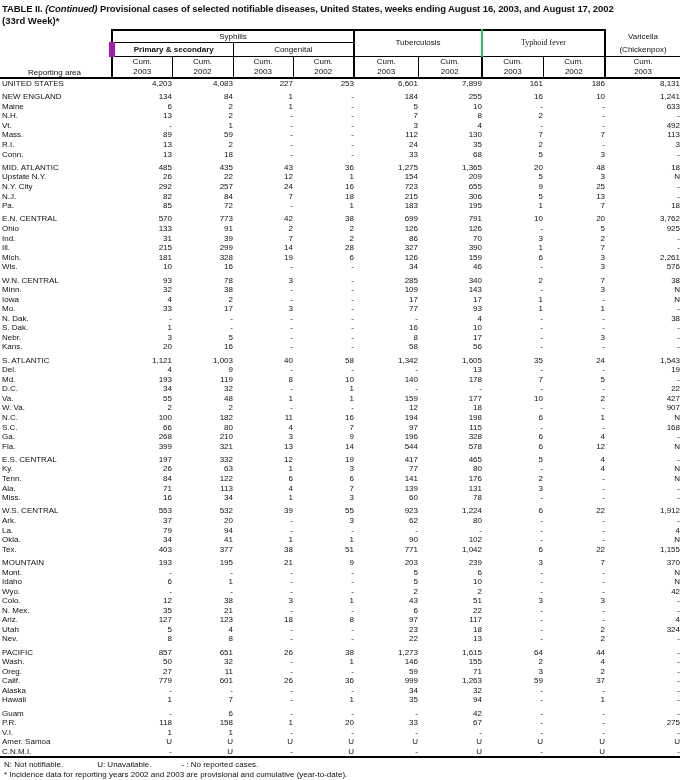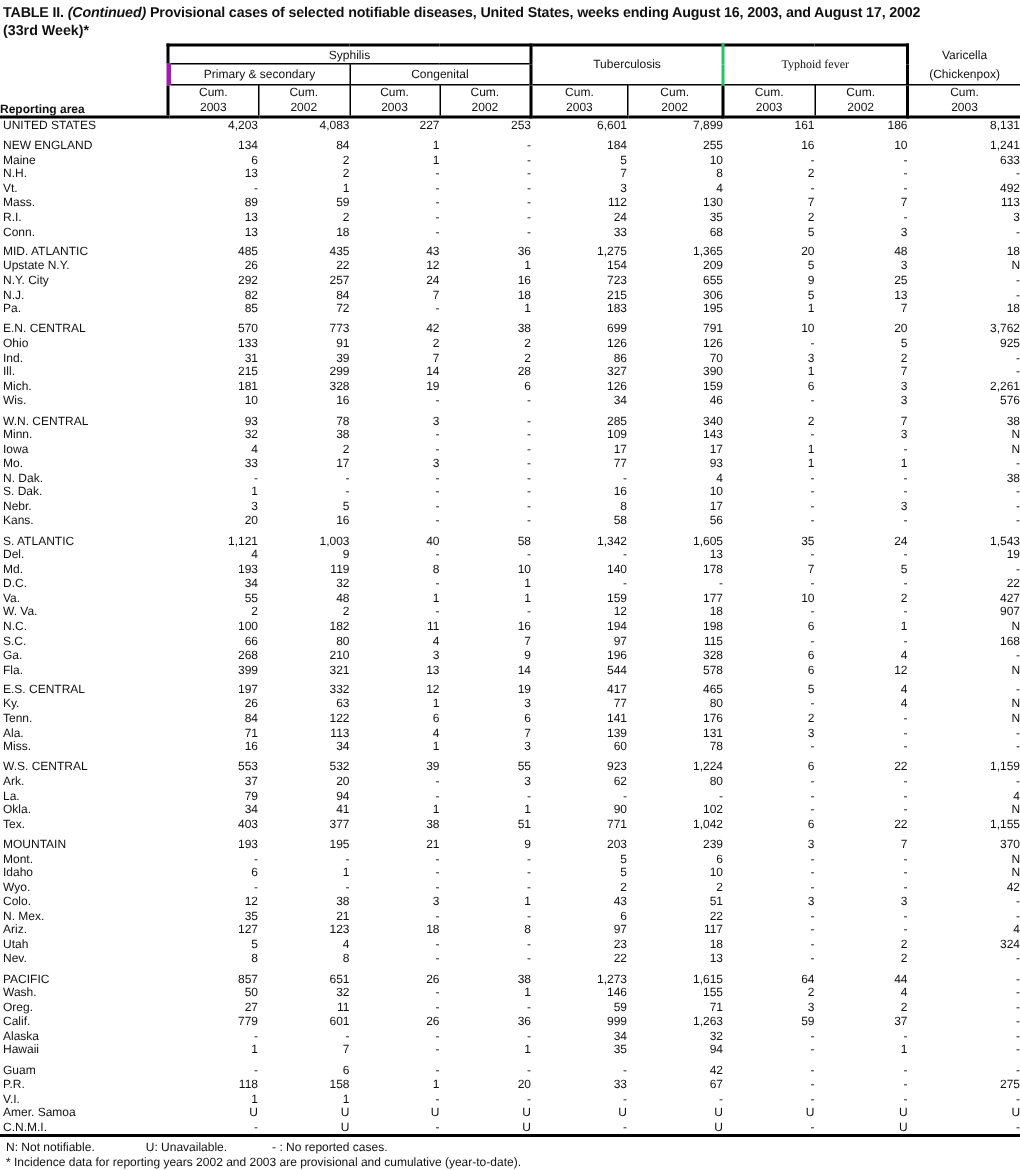--- a/index.html
+++ b/index.html
@@ -19,36 +19,35 @@
   .title-line1 i { font-weight: bold; margin-top: 15px; }
   .title-line2 { font-size: 9.5px; line-height: 11px; font-weight: bold; }
 
   
   table.tbl { width: 680px; border-collapse: collapse; table-layout: fixed; margin-top: 2px; }
   table.tbl td { padding: 0; white-space: nowrap; }
 
   
   .hdr td { font-size: 8px; text-align: center; vertical-align: middle; line-height: 9.5px; }
   td.rpt {
-    text-align: left; vertical-align: bottom;
+    text-align: center; vertical-align: bottom;
     padding: 0 0 2px 2px; font-size: 8px;
     border-bottom: 2px solid #000;
-    font-weight: bold;
   }
   td.syph {
     height: 13px;
     border-top: 2px solid #000; border-left: 2px solid #000;
     border-right: 2px solid #000; border-bottom: 1px solid #000;
   }
   td.grp-tb { border-top: 2px solid #000; border-right: 2px solid #22c55e; }
   td.grp-ty { border-top: 2px solid #000; border-right: 2px solid #000; font-family: Liberation Serif, serif; }
   td.grp-var { vertical-align: top; text-align: center; }
   td.grp-var div { line-height: 13px; height: 13px; }
   tr.h2 td.sub { height: 13px; border: 1px solid #000; }
-  tr.h2 td.sub-ps { border-left: 3px solid #a21caf; }
+  tr.h2 td.sub-ps { border-left: 6px solid #a21caf; font-weight: bold; }
   tr.h2 td.sub-cg { border-right: 2px solid #000; }
   tr.h3 td.cum {
     height: 22px; line-height: 9.5px;
     border: 1px solid #000; border-bottom: 2px solid #000;
     vertical-align: middle;
   }
   tr.h3 td.gl { border-left: 2px solid #000; }
   tr.h3 td.gr { border-right: 2px solid #000; }
   tr.h3 td.ge { border-right: none; }
 
@@ -679,21 +678,21 @@
         <tr>
           <td class="a">W.S. CENTRAL</td>
           <td class="v v1">553</td>
           <td class="v v2">532</td>
           <td class="v v3">39</td>
           <td class="v v4">55</td>
           <td class="v v5">923</td>
           <td class="v v6">1,224</td>
           <td class="v v7">6</td>
           <td class="v v8">22</td>
-          <td class="v v9">1,159</td>
+          <td class="v v9">1,912</td>
         </tr>
         <tr>
           <td class="a">Ark.</td>
           <td class="v v1">37</td>
           <td class="v v2">20</td>
           <td class="v v3">-</td>
           <td class="v v4">3</td>
           <td class="v v5">62</td>
           <td class="v v6">80</td>
           <td class="v v7">-</td>

